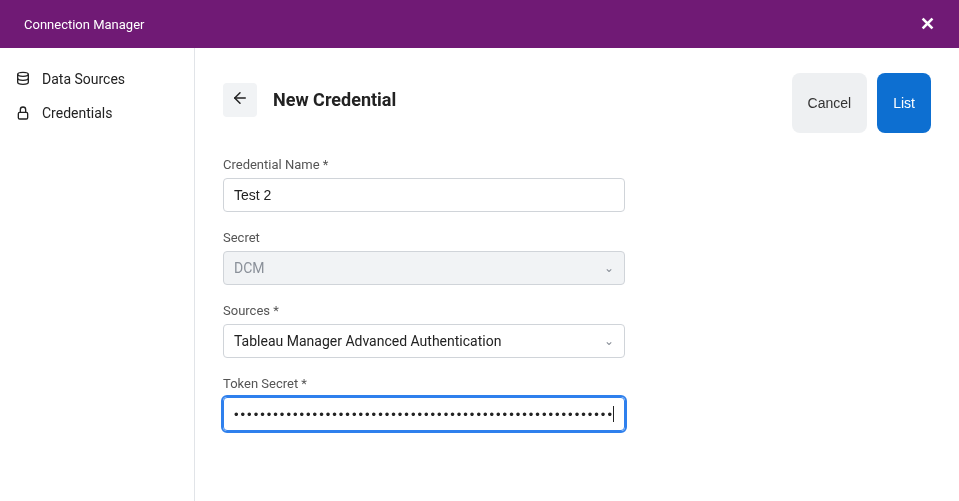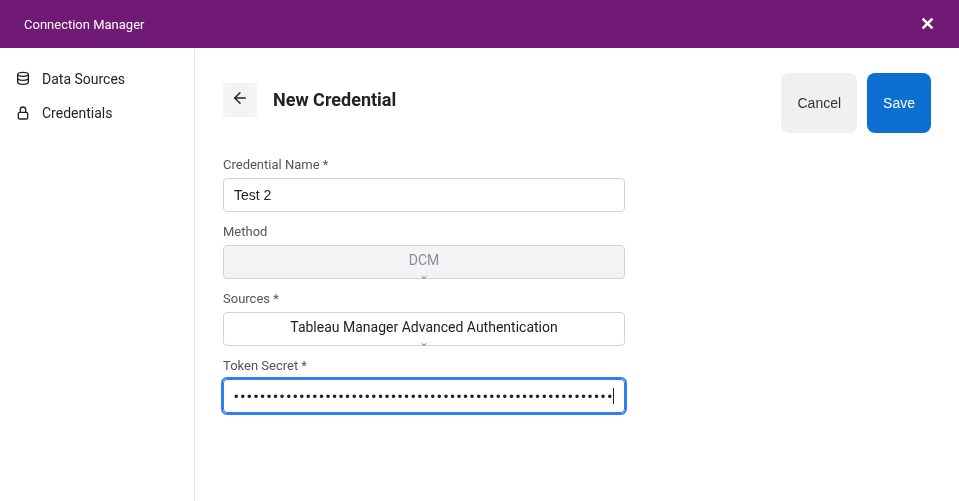--- a/index.html
+++ b/index.html
@@ -99,21 +99,21 @@
       color: #333;
     }
     .btn-save {
       background: #0d6fd1;
       color: #fff;
     }
     .form {
       max-width: 402px;
     }
     .field {
-      margin-bottom: 12px;
+      margin-bottom: 18px;
     }
     .label {
       font-size: 13px;
       color: #555;
       margin-bottom: 6px;
       display: block;
     }
     .input, .select {
       width: 100%;
       height: 34px;
@@ -127,21 +127,20 @@
     .input.focused {
       outline: 2px solid #2f80ed;
       outline-offset: 0;
       border-color: #2f80ed;
     }
     .select {
       display: flex;
       align-items: center;
       justify-content: space-between;
       cursor: pointer;
-      flex-direction: column;
     }
     .select.disabled {
       background: #f1f3f5;
       color: #8a9099;
       cursor: default;
     }
     .chevron {
       color: #8a9099;
       font-size: 12px;
     }
@@ -201,33 +200,33 @@
             <svg width="18" height="18" viewBox="0 0 24 24" fill="none" stroke="#222" stroke-width="2" stroke-linecap="round" stroke-linejoin="round">
               <line x1="19" y1="12" x2="5" y2="12"></line>
               <polyline points="12 19 5 12 12 5"></polyline>
             </svg>
           </span>
         </div>
         <h1 class="page-title">New Credential</h1>
       </div>
       <div class="header-actions">
         <button class="btn btn-cancel">Cancel</button>
-        <button class="btn btn-save">Save</button>
+        <button class="btn btn-save">List</button>
       </div>
     </div>
 
     <div class="form">
 
       <div class="field">
         <label class="label">Credential Name *</label>
         <input class="input" type="text" value="Test 2" style="">
       </div>
 
       <div class="field">
-        <label class="label">Method</label>
+        <label class="label">Secret</label>
         <div class="select disabled">
           <span>DCM</span>
           <span class="chevron">⌄</span>
         </div>
       </div>
 
       <div class="field">
         <label class="label">Sources *</label>
         <div class="select">
           <span>Tableau Manager Advanced Authentication</span>

